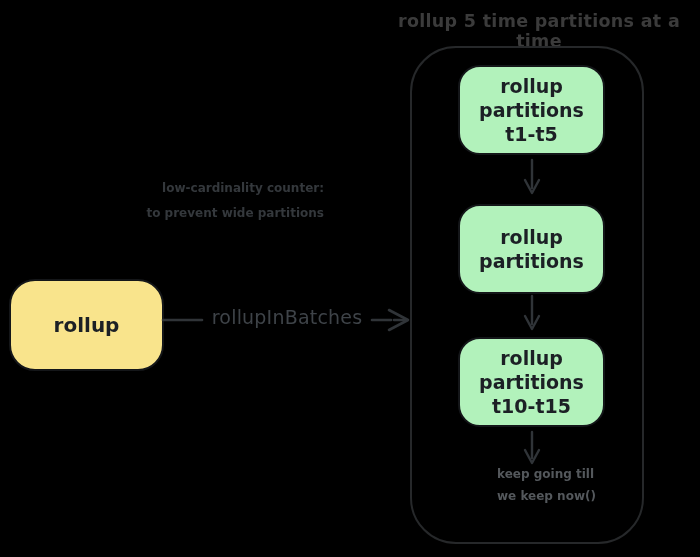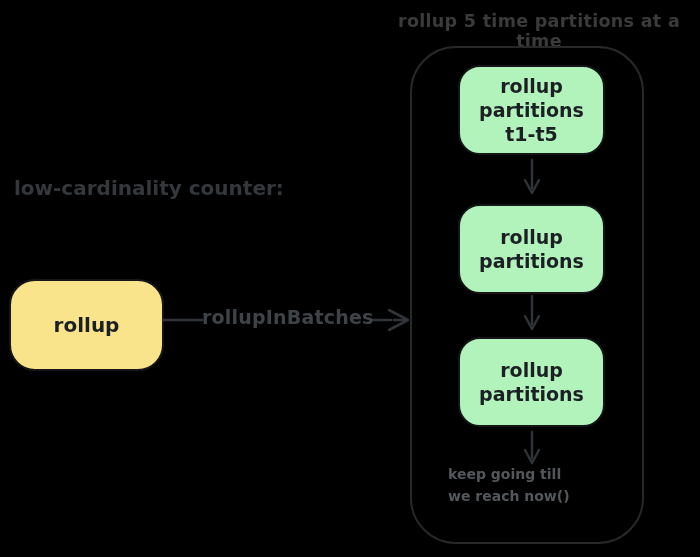--- a/index.html
+++ b/index.html
@@ -22,36 +22,36 @@
     background:var(--background);
     font-family:"DejaVu Sans",sans-serif;
     position:relative;overflow:hidden;
   }
   .title{
     position:absolute;left:383px;top:11px;width:312px;
     text-align:center;color:var(--title-text);
     font-size:17.5px;font-weight:600;letter-spacing:.3px;
   }
   .note{
-    position:absolute;left:14px;top:176px;width:320px;
-    color:var(--note-text);font-size:20px;line-height:25px;font-weight:600;
+    position:absolute;left:4px;top:176px;width:320px;
+    color:var(--note-text);font-size:12px;line-height:25px;font-weight:600;text-align:right;
   }
   .src-box{
     position:absolute;left:9px;top:279px;width:155px;height:92px;
     background:var(--yellow-fill);
     border:2px solid var(--box-stroke);border-radius:26px;
     display:flex;flex-direction:column;align-items:center;justify-content:center;
     color:var(--box-text);font-size:20px;line-height:27px;font-weight:600;
     box-shadow:2px 3px 0 rgba(0,0,0,.9);
   }
   .flow-arrow-svg{position:absolute;left:160px;top:302px;width:252px;height:36px;}
   .flow-arrow-svg .stroke{stroke:var(--arrow-stroke);stroke-width:2.6;fill:none;stroke-linecap:round;stroke-linejoin:round;}
   .flow-label{
     position:absolute;left:202px;top:306px;width:170px;text-align:center;
-    color:var(--label-text);font-size:19px;font-weight:700;letter-spacing:.2px;
+    color:var(--label-text);font-size:19px;font-weight:400;letter-spacing:.2px;
   }
   .batch-container{
     position:absolute;left:410px;top:46px;width:234px;height:498px;
     border:2.5px solid var(--container-stroke);border-radius:46px;
     background:transparent;
   }
   .step-box{
     position:absolute;left:458px;width:147px;height:90px;
     background:var(--green-fill);
     border:2px solid var(--box-stroke);border-radius:22px;
@@ -61,31 +61,32 @@
   }
   .step-1{top:65px;}
   .step-2{top:204px;}
   .step-3{top:337px;}
   .down-arrow{position:absolute;left:517px;width:30px;height:42px;}
   .a1{top:157px;}
   .a2{top:293px;}
   .a3{top:429px;}
   .down-arrow .stroke{stroke:var(--arrow-stroke);stroke-width:2.4;fill:none;stroke-linecap:round;stroke-linejoin:round;}
   .footnote{
-    position:absolute;left:448px;top:464px;width:175px;
-    color:var(--muted-text);font-size:14px;line-height:21.5px;font-weight:600;
+    position:absolute;left:497px;top:464px;width:175px;
+    color:var(--muted-text);font-size:12px;line-height:21.5px;font-weight:600;
   }
 </style>
 </head>
 <body>
 
 <div class="title">rollup 5 time partitions at a time</div>
 
 <div class="note">
   <div>low-cardinality counter:</div>
+  <div>to prevent wide partitions</div>
 </div>
 
 <div class="src-box">
   <div>rollup</div>
 </div>
 
 <svg class="flow-arrow-svg" viewBox="0 0 252 36">
   <line class="stroke" x1="3" y1="18" x2="42" y2="18"></line>
   <line class="stroke" x1="212" y1="18" x2="231" y2="18"></line>
   <path class="stroke" d="M229,8 L248,18 L229,28" stroke-width="3"></path>
@@ -112,23 +113,24 @@
 </div>
 
 <svg class="down-arrow a2" viewBox="0 0 30 42">
   <line class="stroke" x1="15" y1="3" x2="15" y2="31"></line>
   <path class="stroke" d="M8,23 L15,36 L22,23"></path>
 </svg>
 
 <div class="step-box step-3">
   <div>rollup</div>
   <div>partitions</div>
+  <div>t10-t15</div>
 </div>
 
 <svg class="down-arrow a3" viewBox="0 0 30 42">
   <line class="stroke" x1="15" y1="3" x2="15" y2="29"></line>
   <path class="stroke" d="M8,21 L15,34 L22,21"></path>
 </svg>
 
 <div class="footnote">
   <div>keep going till</div>
-  <div>we reach now()</div>
+  <div>we keep now()</div>
 </div>
 
 </body></html>

